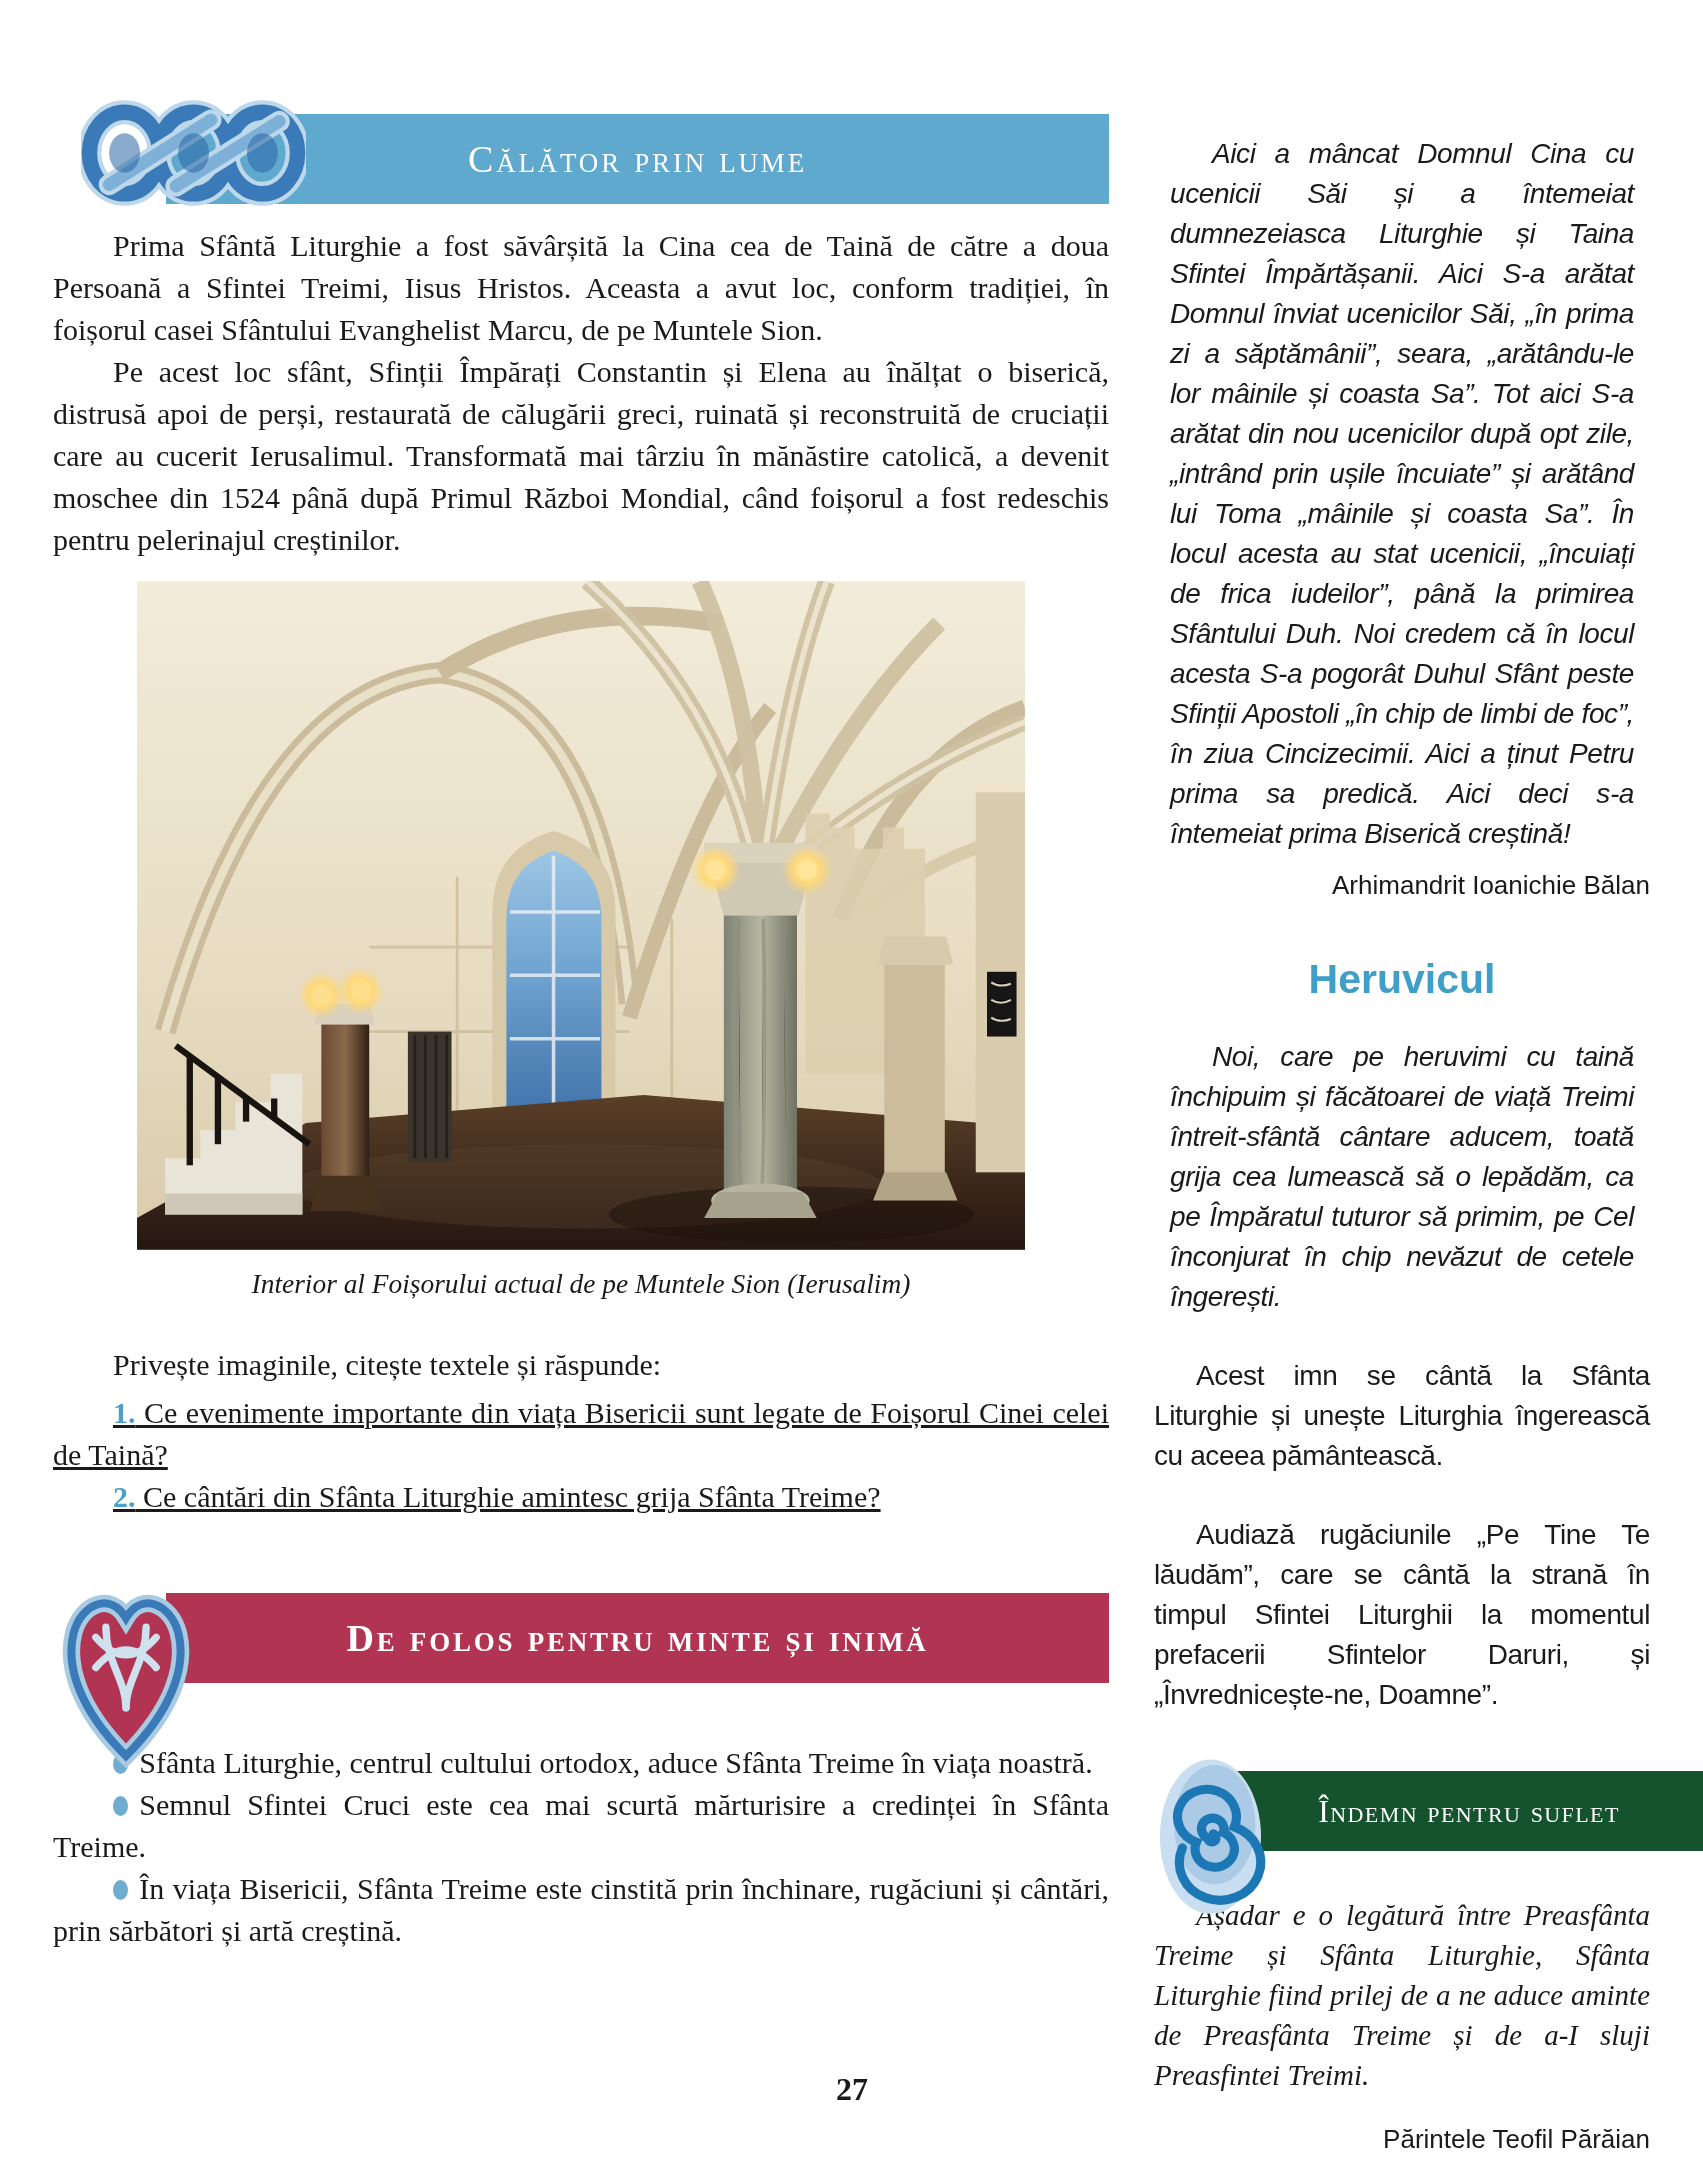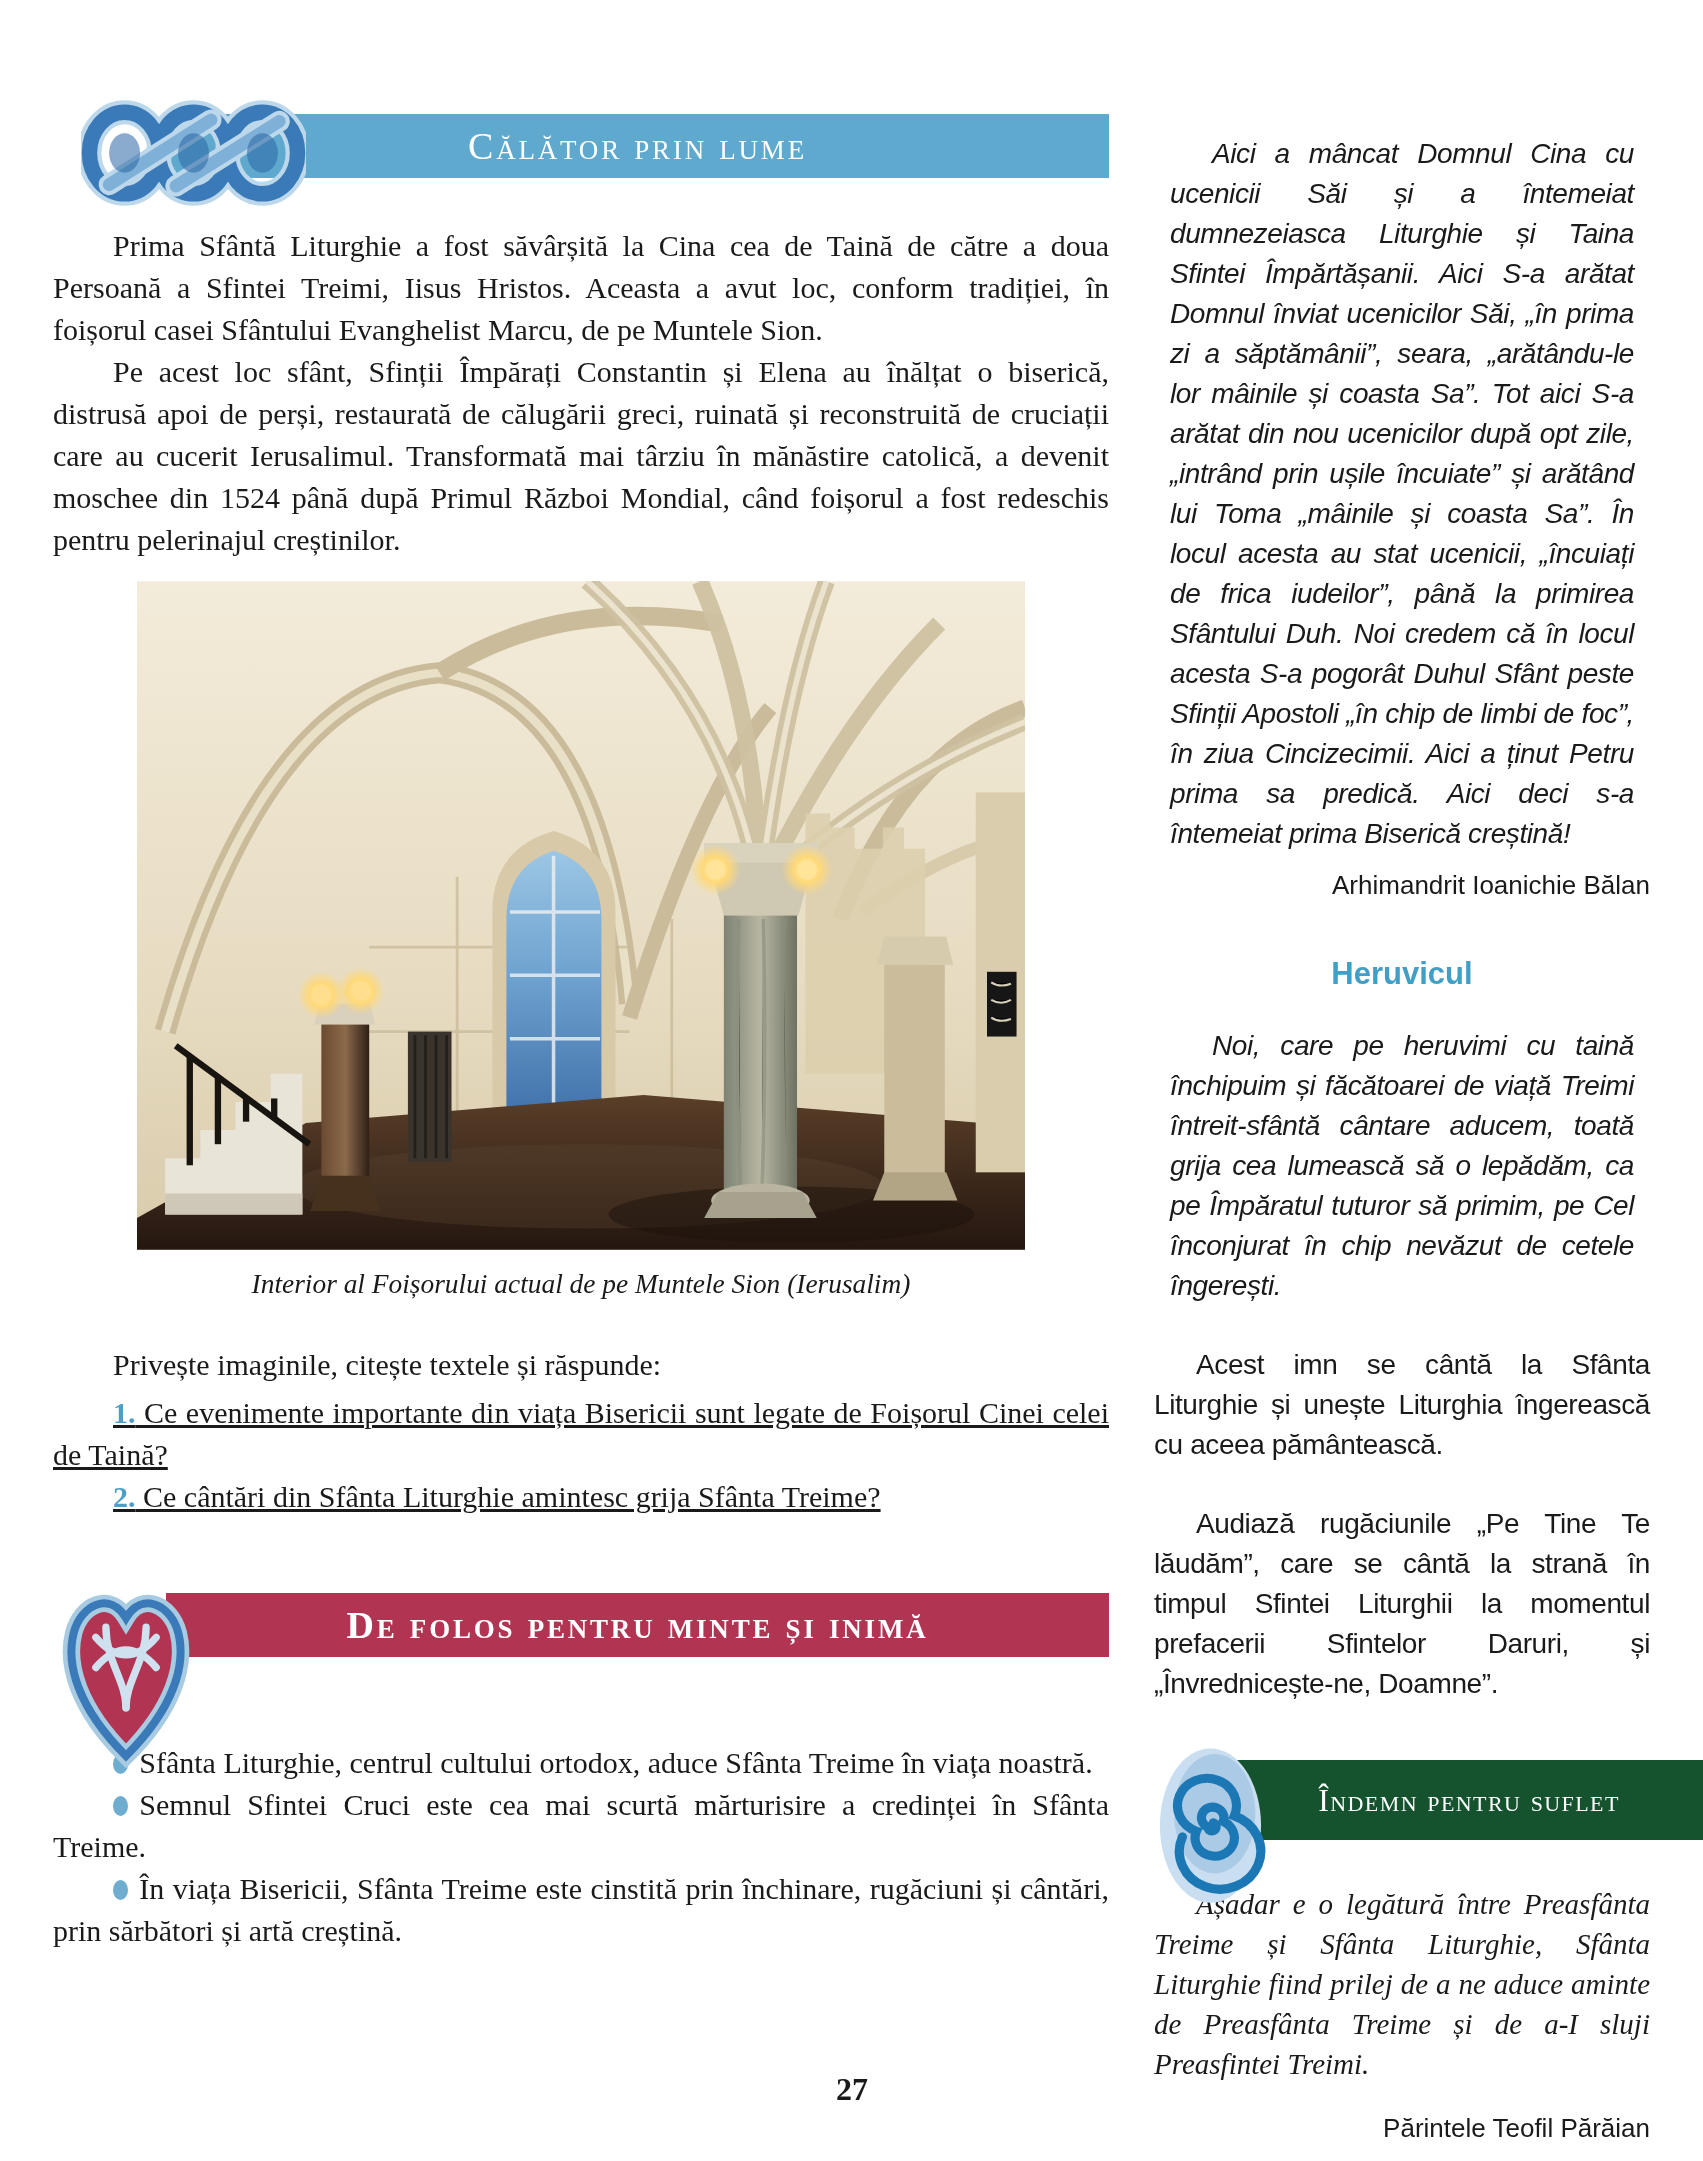--- a/index.html
+++ b/index.html
@@ -11,21 +11,21 @@
     color:#1a1a1a;
     overflow:hidden;
   }
   
   .col-left{position:absolute;left:53px;top:0;width:1056px;}
   .col-right{position:absolute;left:1154px;top:0;width:496px;}
 
   
   .banner-row{position:relative;height:91px;}
   .banner-bar{
-    position:absolute;top:7px;left:113px;right:0;height:64px;
+    position:absolute;top:7px;left:113px;right:0;height:90px;
     display:flex;align-items:center;justify-content:center;
   }
   .banner-bar.blue{background:#5fa8ce;}
   .banner-bar.red{background:#b23453;font-weight:bold;}
   .banner-title{
     font-family:"Liberation Serif", serif;
     font-variant:small-caps;
     letter-spacing:2.8px;
     color:#ffffff;
     font-size:38px;
@@ -75,21 +75,21 @@
     font-style:italic;font-size:28px;line-height:40px;
     text-align:justify;text-indent:42px;margin:16px;
     letter-spacing:-0.4px;
   }
   .side-author{
     font-family:"Liberation Sans", sans-serif;
     font-size:26px;text-align:right;margin-top:10px;
   }
   .side-heading{
     font-family:"Liberation Sans", sans-serif;
-    font-weight:bold;font-size:31px;color:#3f9fc6;
+    font-weight:bold;font-size:41px;color:#3f9fc6;
     text-align:center;margin-top:55px;
   }
   .side-par{
     font-family:"Liberation Sans", sans-serif;
     font-size:28px;line-height:40px;text-align:justify;
     text-indent:42px;margin-top:39px;letter-spacing:-0.4px;
   }
   .closing-quote{
     font-style:italic;font-size:29px;line-height:40px;
     text-align:justify;text-indent:42px;margin-top:44px;

